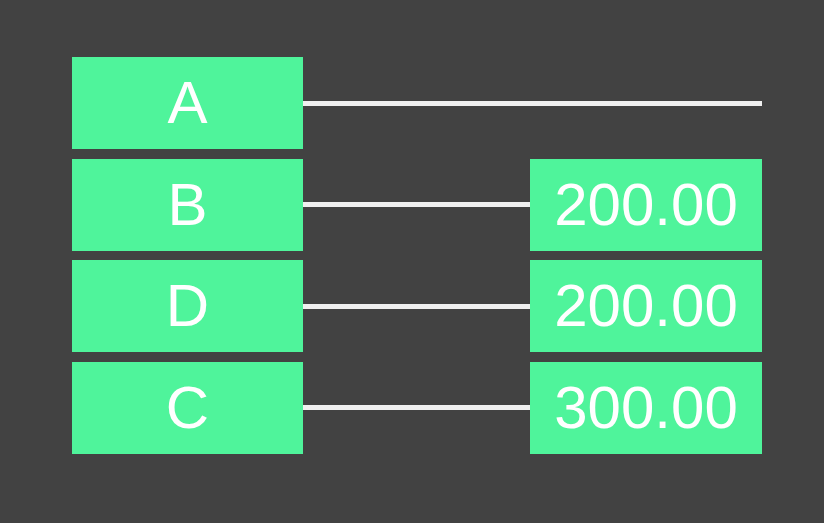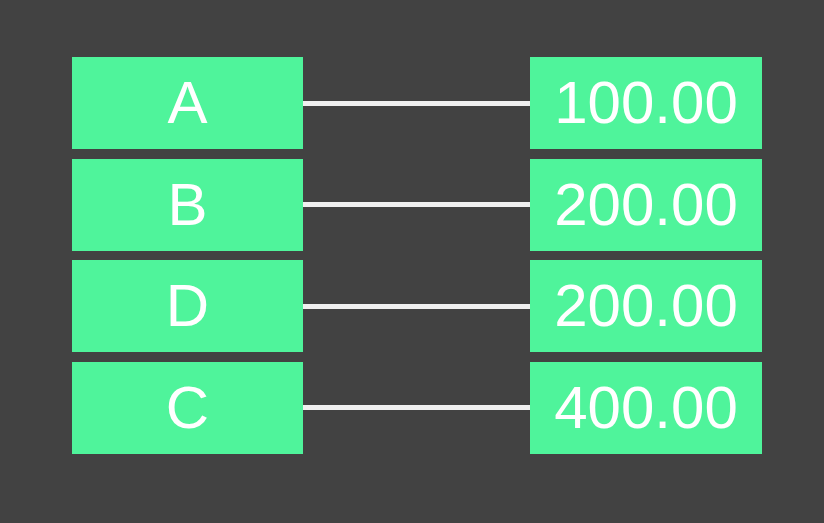--- a/index.html
+++ b/index.html
@@ -51,34 +51,33 @@
   }
 </style>
 </head>
 <body>
 
 <div class="diagram">
 
   <div class="row">
     <div class="node left">A</div>
     <div class="edge"></div>
-    <div class="node right">100.00</div>
   </div>
 
   <div class="row">
     <div class="node left">B</div>
     <div class="edge"></div>
     <div class="node right">200.00</div>
   </div>
 
   <div class="row">
     <div class="node left">D</div>
     <div class="edge"></div>
     <div class="node right">200.00</div>
   </div>
 
   <div class="row">
     <div class="node left">C</div>
     <div class="edge"></div>
-    <div class="node right">400.00</div>
+    <div class="node right">300.00</div>
   </div>
 
 </div>
 
 </body></html>

